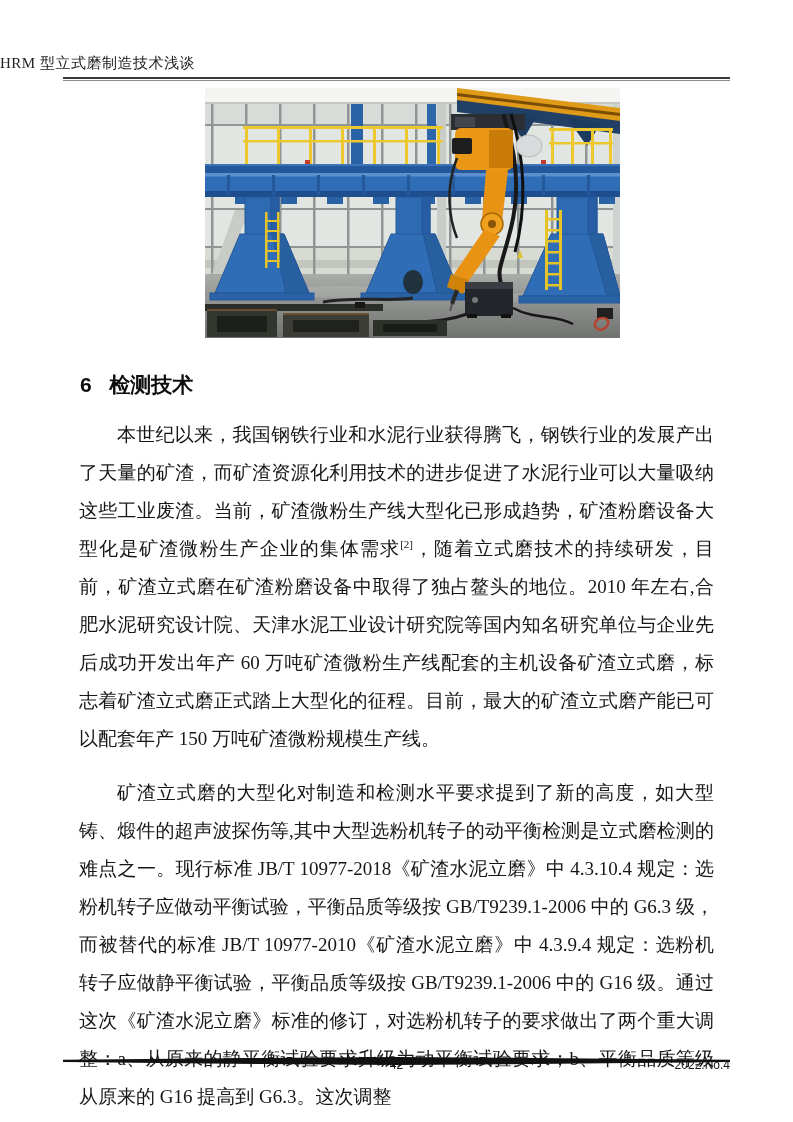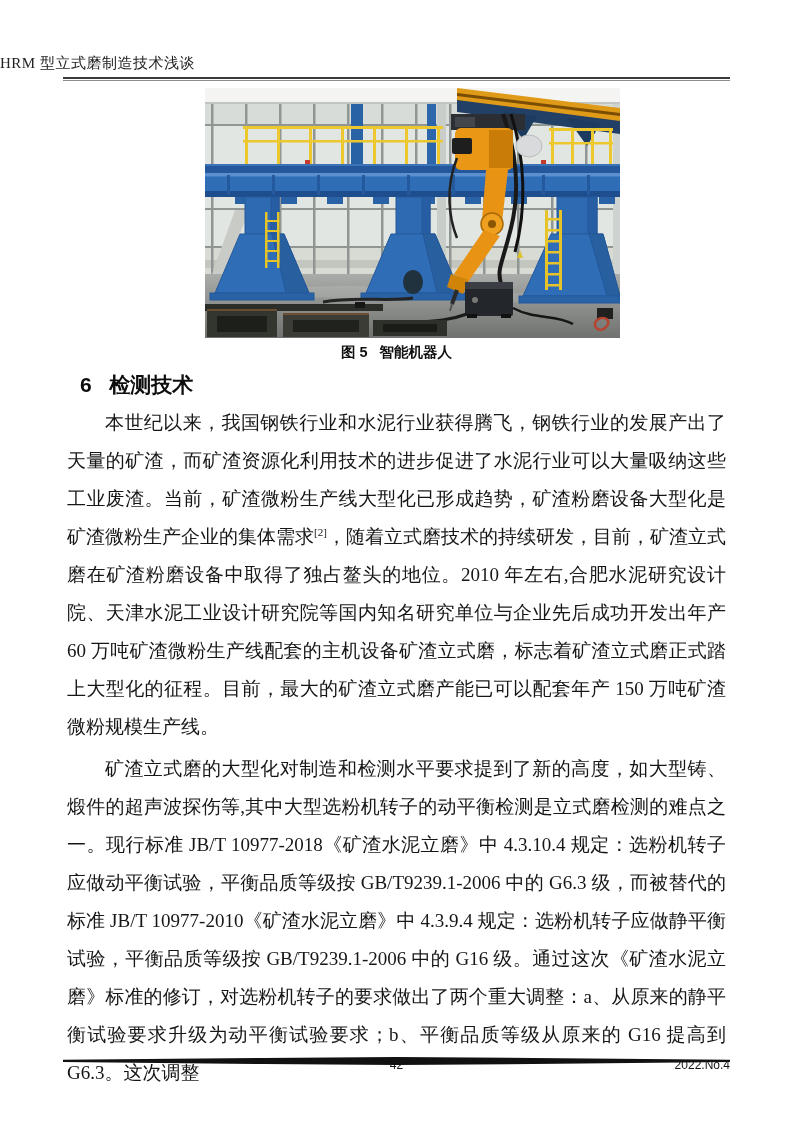--- a/index.html
+++ b/index.html
@@ -48,21 +48,21 @@
     font-weight: bold;
     font-size: 21px;
     color: #0d0d0d;
     white-space: pre-wrap;
   }
   .content {
     position: absolute;
     top: 400px; left: 63px; width: 667px;
   }
   .content p {
-    margin: 4px;
+    margin: 16px;
     font-size: 19px;
     line-height: 38px;
     text-align: justify;
     text-align-last: left;
     text-indent: 2em;
     color: #161616;
   }
   .content sup {
     font-size: 11px;
     vertical-align: super;
@@ -278,21 +278,20 @@
         <rect x="168" y="232" width="74" height="16" fill="#2e302a"></rect>
         <rect x="178" y="236" width="54" height="8" fill="#1a1c18"></rect>
         <rect x="150" y="214" width="10" height="6" fill="#161616"></rect>
         <path d="M118,214 C150,208 185,214 208,210" stroke="#242424" stroke-width="3" fill="none"></path>
         <rect x="392" y="220" width="16" height="11" fill="#202020"></rect>
         <path d="M392,232 c8,-6 16,2 8,8 c-6,5 -14,-2 -8,-8" stroke="#b7442e" stroke-width="2.5" fill="none"></path>
       </g>
     </svg>
   </div>
 
-  <div class="figure-caption">图 5   智能机器人</div>
 
   <div class="section-heading">6   检测技术</div>
 
   <div class="content">
     <p><span>本世纪以来，我国钢铁行业和水泥行业获得腾飞，钢铁行业的发展产出了天量的矿渣，而矿渣资源化利用技术的进步促进了水泥行业可以大量吸纳这些工业废渣。当前，矿渣微粉生产线大型化已形成趋势，矿渣粉磨设备大型化是矿渣微粉生产企业的集体需求</span><sup>[2]</sup><span>，随着立式磨技术的持续研发，目前，矿渣立式磨在矿渣粉磨设备中取得了独占鳌头的地位。2010 年左右,合肥水泥研究设计院、天津水泥工业设计研究院等国内知名研究单位与企业先后成功开发出年产 60 万吨矿渣微粉生产线配套的主机设备矿渣立式磨，标志着矿渣立式磨正式踏上大型化的征程。目前，最大的矿渣立式磨产能已可以配套年产 150 万吨矿渣微粉规模生产线。</span></p>
     <p>矿渣立式磨的大型化对制造和检测水平要求提到了新的高度，如大型铸、煅件的超声波探伤等,其中大型选粉机转子的动平衡检测是立式磨检测的难点之一。现行标准 JB/T 10977-2018《矿渣水泥立磨》中 4.3.10.4 规定：选粉机转子应做动平衡试验，平衡品质等级按 GB/T9239.1-2006 中的 G6.3 级，而被替代的标准 JB/T 10977-2010《矿渣水泥立磨》中 4.3.9.4 规定：选粉机转子应做静平衡试验，平衡品质等级按 GB/T9239.1-2006 中的 G16 级。通过这次《矿渣水泥立磨》标准的修订，对选粉机转子的要求做出了两个重大调整：a、从原来的静平衡试验要求升级为动平衡试验要求；b、平衡品质等级从原来的 G16 提高到 G6.3。这次调整</p>
   </div>
 
   <div class="footer-bar">
     <svg width="667" height="8" viewBox="0 0 667 8" xmlns="http://www.w3.org/2000/svg">

